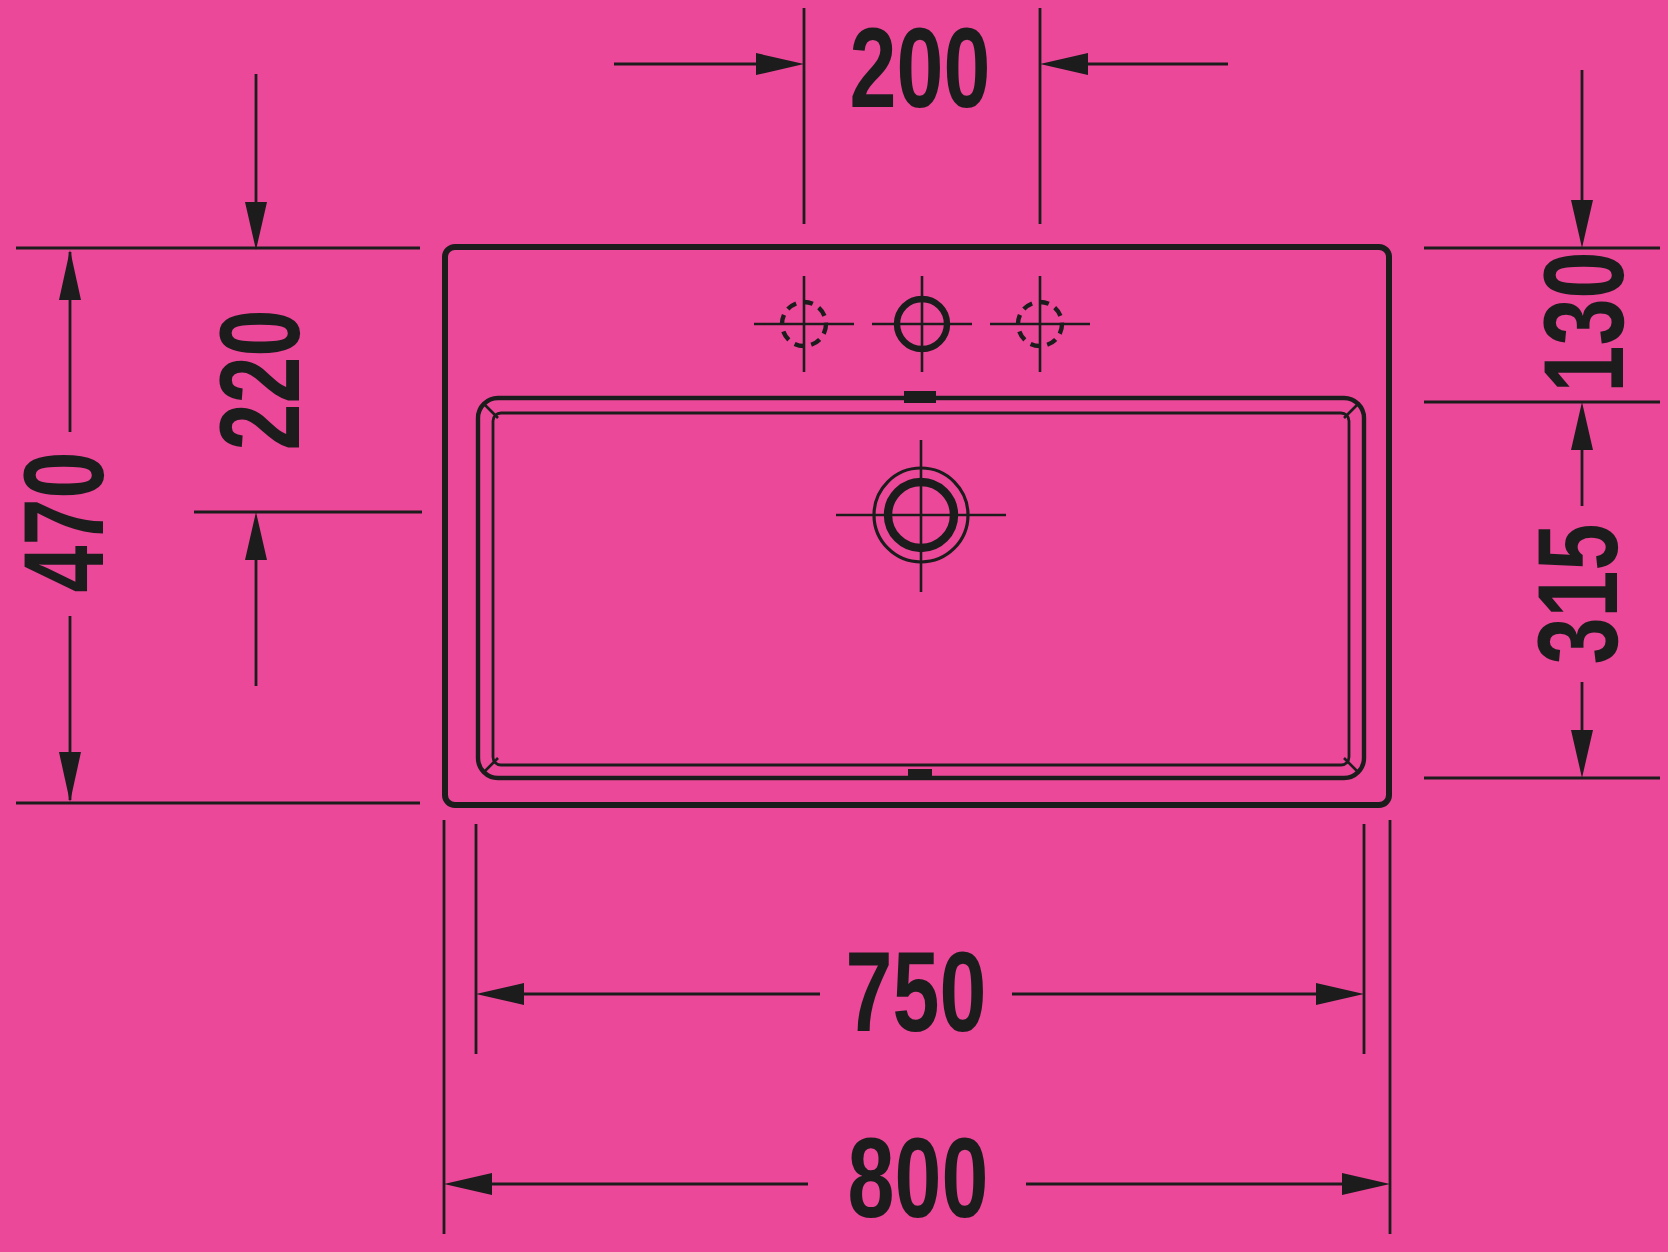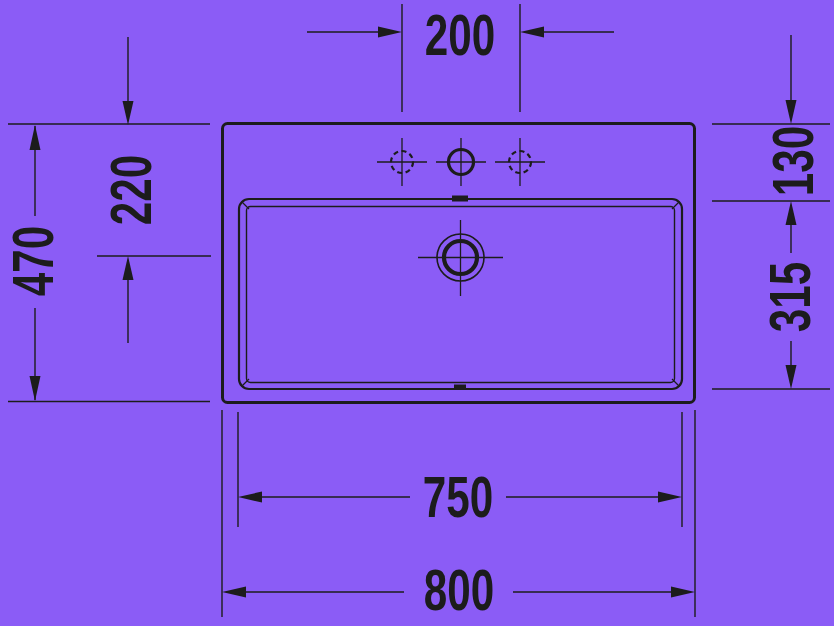--- a/index.html
+++ b/index.html
@@ -1,19 +1,19 @@
 <!DOCTYPE html>
 <html><head>
 <meta charset="utf-8">
 <style>
   html,body{margin:0;padding:0;background:#ffffff;}
   .stage{
     position:relative;
     width:834px;height:626px;
-    background:#8b5cf6;
+    background:#ec4899;
     overflow:hidden;
     font-family:"Liberation Sans", sans-serif;
   }
   .stage svg{position:absolute;left:0;top:0;}
   .dim-label{
     position:absolute;
     font-family:"Liberation Sans", sans-serif;
     font-weight:bold;
     font-size:57px;
     line-height:1;

